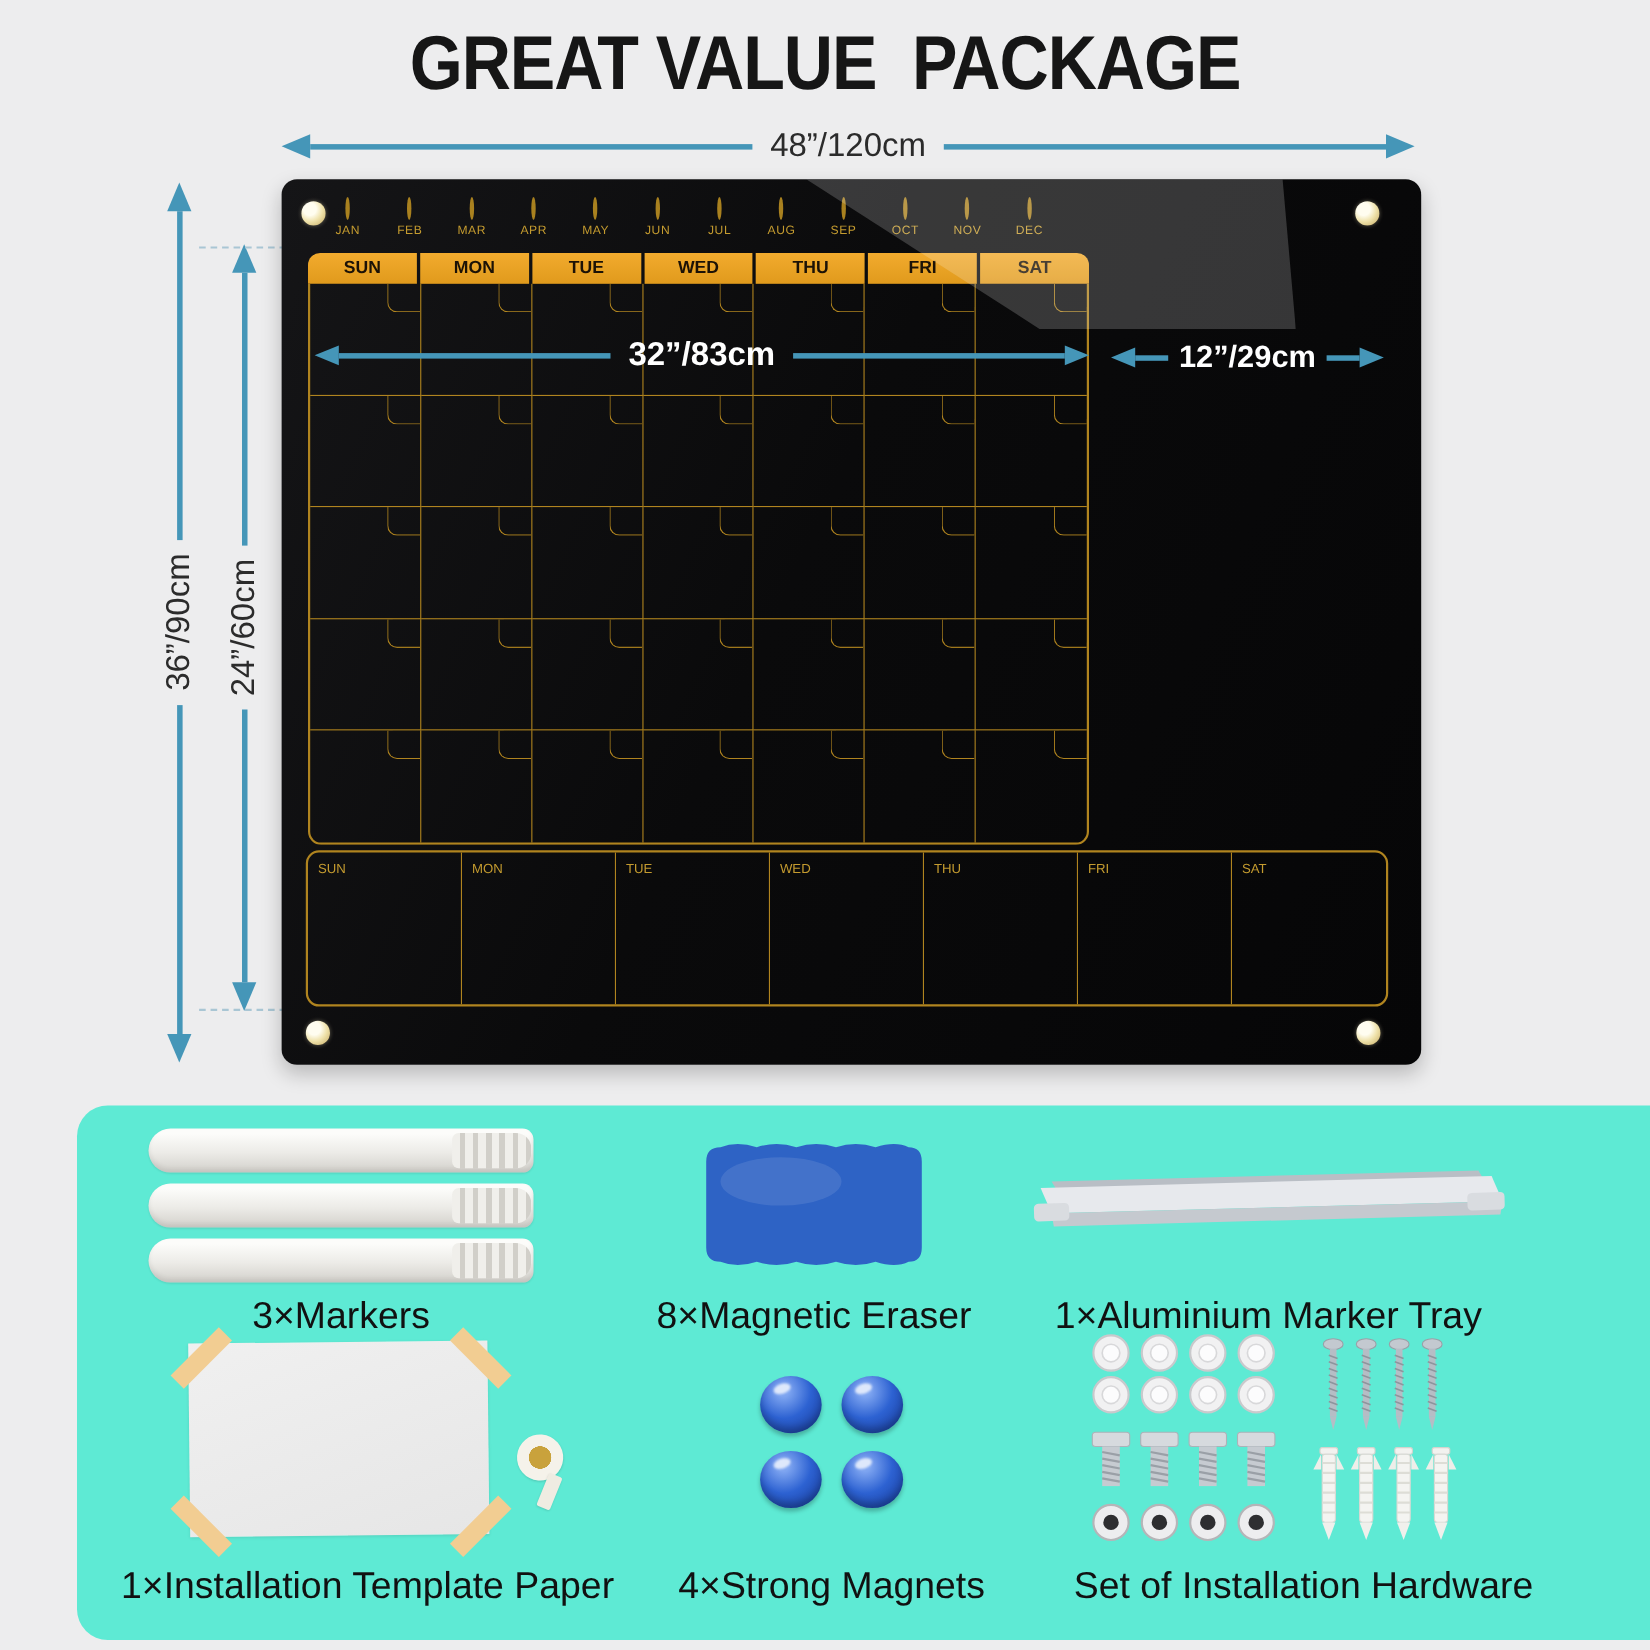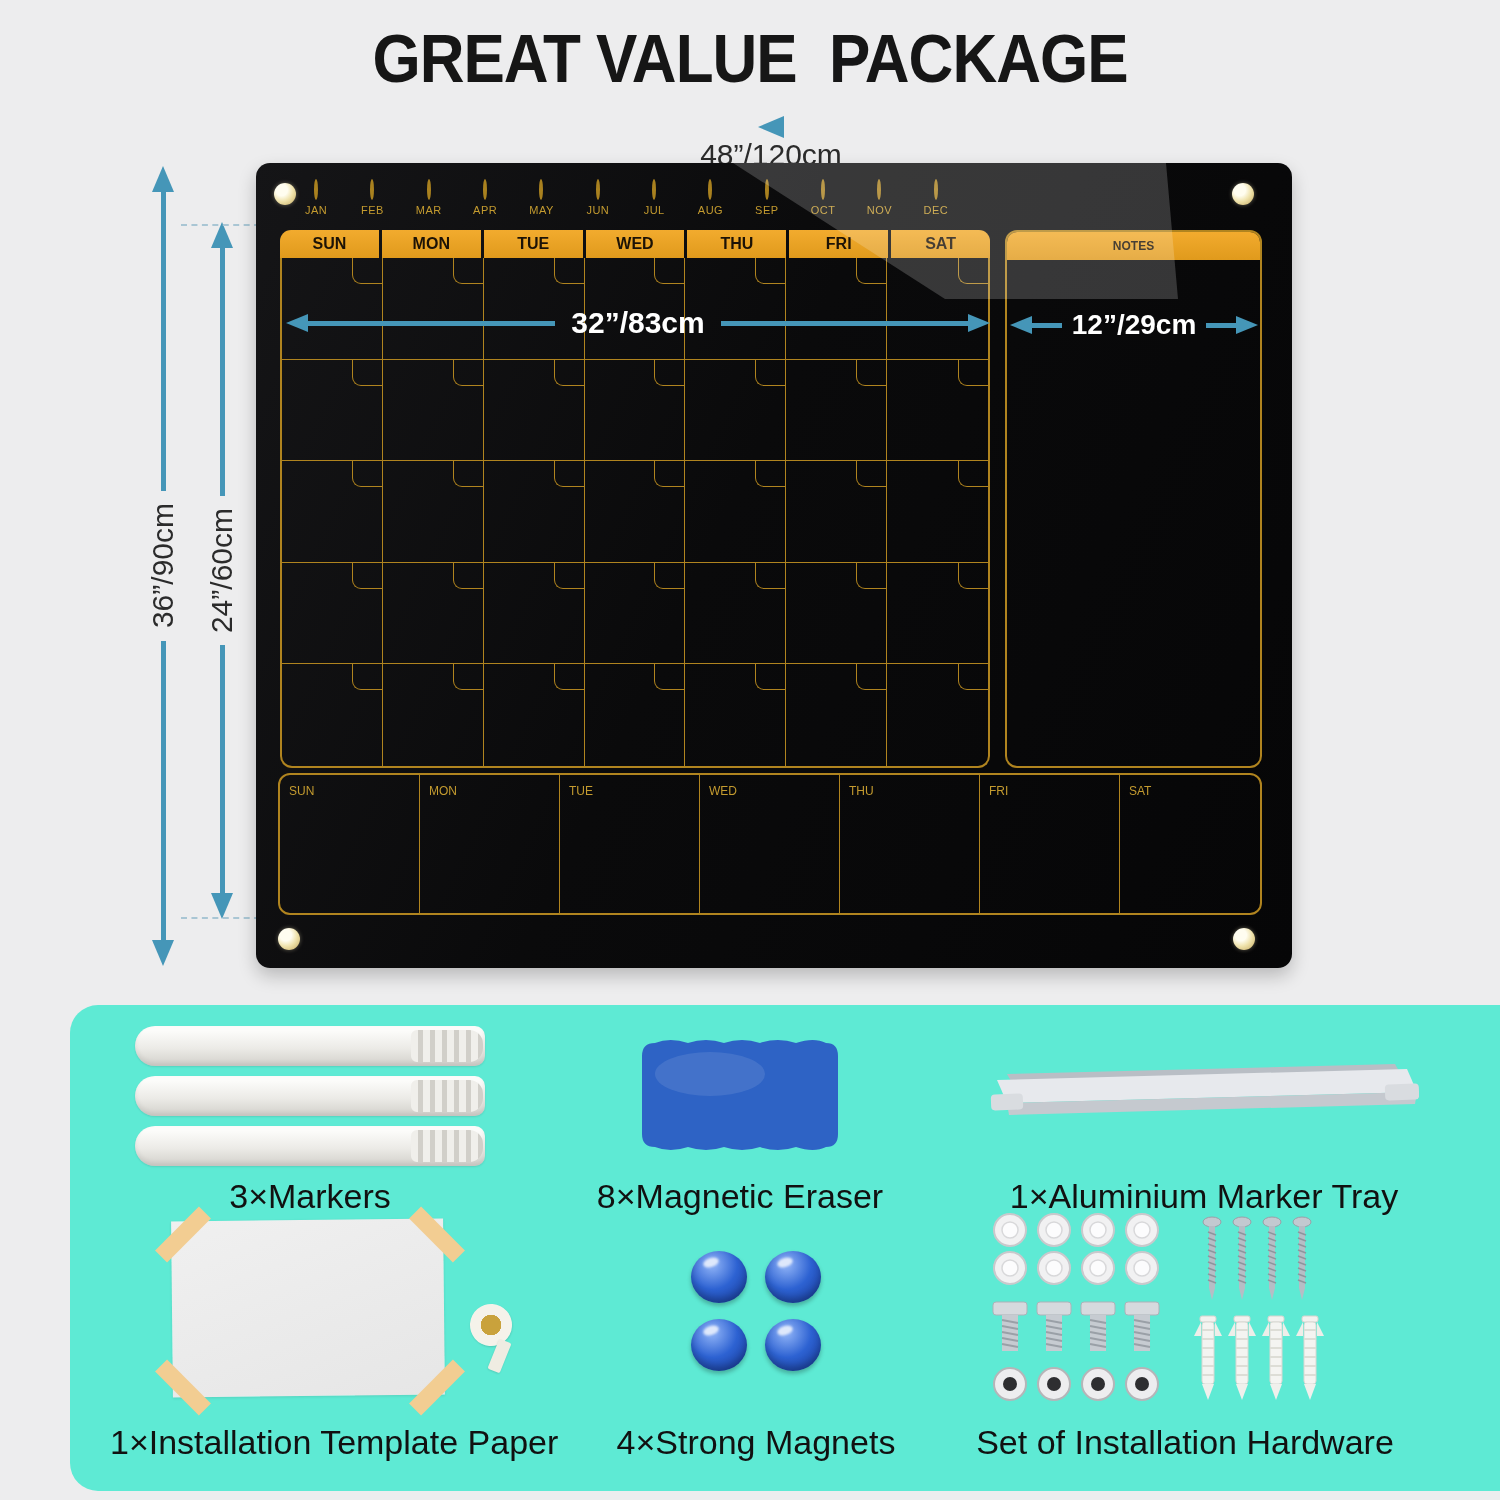--- a/index.html
+++ b/index.html
@@ -14,21 +14,21 @@
   
   .title{position:absolute;top:18px;left:0;width:100%;text-align:center;
     font-size:62px;font-weight:900;letter-spacing:-1px;color:#161616;
     white-space:pre;transform:scaleY(1.12);transform-origin:top center;}
   
   .dim-h{position:absolute;display:flex;align-items:center;}
   .dim-line{flex:1;height:5px;background:var(--blue);}
   .dim-text{padding:0 16px;font-size:30px;color:#2b2b2b;white-space:nowrap;}
   .ah-l{width:0;height:0;border-top:11px solid transparent;border-bottom:11px solid transparent;border-right:26px solid var(--blue);}
   .ah-r{width:0;height:0;border-top:11px solid transparent;border-bottom:11px solid transparent;border-left:26px solid var(--blue);}
-  #dim-top{left:256px;top:116px;width:1030px;flex-direction:column;}
+  #dim-top{left:256px;top:116px;width:1030px;}
   .dim-v{position:absolute;display:flex;flex-direction:column;align-items:center;width:34px;}
   .vline{width:5px;flex:1;background:var(--blue);}
   .vtext{writing-mode:vertical-rl;transform:rotate(180deg);font-size:30px;color:#2b2b2b;padding:12px 0;white-space:nowrap;}
   .ah-u{width:0;height:0;border-left:11px solid transparent;border-right:11px solid transparent;border-bottom:26px solid var(--blue);}
   .ah-d{width:0;height:0;border-left:11px solid transparent;border-right:11px solid transparent;border-top:26px solid var(--blue);}
   #dim-36{left:146px;top:166px;height:800px;}
   #dim-24{left:205px;top:222px;height:697px;}
   .leader{position:absolute;border-top:2px dashed var(--dash);}
   #leader-top{left:181px;top:224px;width:100px;}
   #leader-bot{left:181px;top:917px;width:100px;}
@@ -288,23 +288,20 @@
         </div>
         <div class="cell" data-name="calendar-cell">
           <span class="tab" data-name="date-tab"></span>
         </div>
         <div class="cell" data-name="calendar-cell">
           <span class="tab" data-name="date-tab"></span>
         </div>
       </div>
   </div>
 
-  <div class="notes-panel" data-name="notes-panel">
-    <div class="notes-header" data-name="notes-header">NOTES</div>
-  </div>
 
   <div class="week-strip" id="week-strip" data-name="weekly-strip">
       <div class="wcell" data-name="weekly-cell-sun"><span class="wlabel" data-name="weekly-day-label">SUN</span></div>
       <div class="wcell" data-name="weekly-cell-mon"><span class="wlabel" data-name="weekly-day-label">MON</span></div>
       <div class="wcell" data-name="weekly-cell-tue"><span class="wlabel" data-name="weekly-day-label">TUE</span></div>
       <div class="wcell" data-name="weekly-cell-wed"><span class="wlabel" data-name="weekly-day-label">WED</span></div>
       <div class="wcell" data-name="weekly-cell-thu"><span class="wlabel" data-name="weekly-day-label">THU</span></div>
       <div class="wcell" data-name="weekly-cell-fri"><span class="wlabel" data-name="weekly-day-label">FRI</span></div>
       <div class="wcell" data-name="weekly-cell-sat"><span class="wlabel" data-name="weekly-day-label">SAT</span></div>
     </div>
@@ -344,21 +341,21 @@
     <div class="imgbox">
       <svg width="220" height="124" viewBox="0 0 220 124" data-name="magnetic-eraser-image">
         <path d="M12,22 Q12,9 25,9 Q40,3 58,9 Q76,3 94,9 Q112,3 130,9 Q148,3 166,9 Q184,3 196,9 Q208,9 208,22
                  L208,100 Q208,113 196,113 Q184,119 166,113 Q148,119 130,113 Q112,119 94,113 Q76,119 58,113 Q40,119 25,113 Q12,113 12,100 Z" fill="#2e63c5"></path>
         <ellipse cx="80" cy="40" rx="55" ry="22" fill="rgba(255,255,255,0.10)"></ellipse>
       </svg>
     </div>
     <div class="acc-label" data-name="accessory-label">8×Magnetic Eraser</div>
   </div>
 
-  <div class="acc r1" style="left:899px;width:470px;" data-name="accessory-tray">
+  <div class="acc r1" style="left:848px;width:470px;" data-name="accessory-tray">
     <div class="imgbox">
       <svg width="430" height="84" viewBox="0 0 430 84" data-name="marker-tray-image">
         <polygon points="18,20 406,10 410,17 22,27" fill="#b9bec5"></polygon>
         <polygon points="8,26 418,15 428,38 18,49" fill="#e7e9ed"></polygon>
         <polygon points="18,49 428,38 426,50 20,61" fill="#c5c9cf"></polygon>
         <rect x="2" y="40" width="32" height="16" rx="4" fill="#d9dce0" transform="rotate(-2 18 48)"></rect>
         <rect x="396" y="30" width="34" height="16" rx="4" fill="#d9dce0" transform="rotate(-2 413 38)"></rect>
       </svg>
     </div>
     <div class="acc-label" data-name="accessory-label">1×Aluminium Marker Tray</div>

